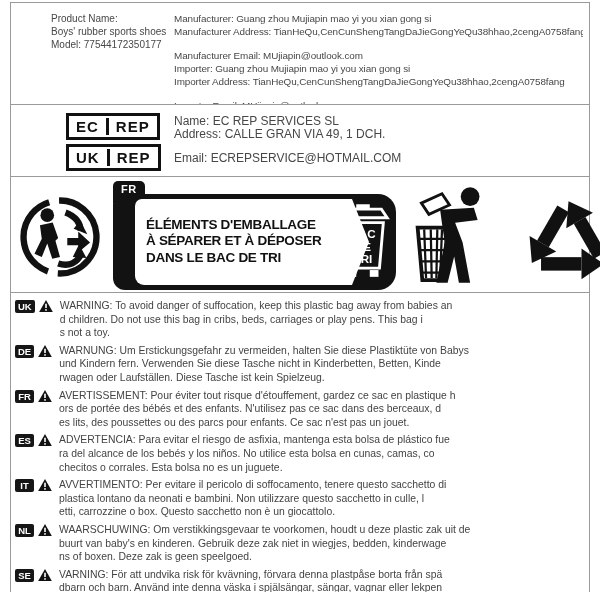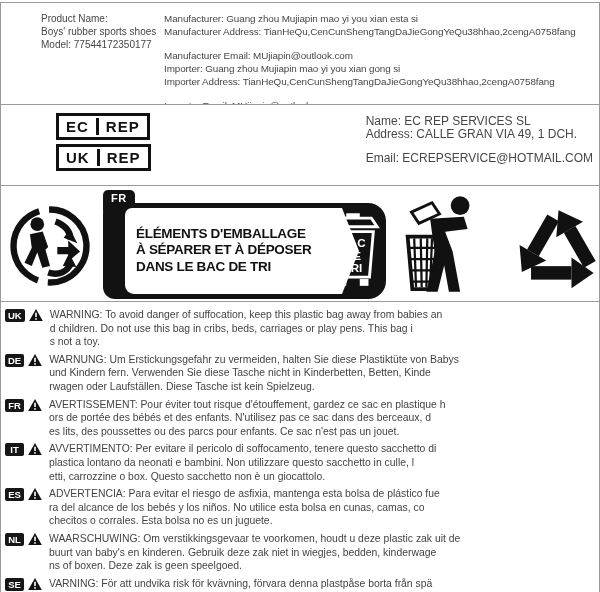--- a/index.html
+++ b/index.html
@@ -1,28 +1,28 @@
 <!DOCTYPE html>
 <html><head>
 <meta charset="utf-8">
 <style>
   html,body{margin:0;padding:0;}
   body{
     width:600px;height:592px;overflow:hidden;background:#fff;
     font-family:"Liberation Sans", sans-serif;color:#474747;
     -webkit-font-smoothing:antialiased;
   }
-  .section{border:1px solid #9a9a9a;margin:0 0;background:#fff;box-sizing:border-box;}
+  .section{border:1px solid #9a9a9a;margin:0 10px;background:#fff;box-sizing:border-box;}
   .section + .section{margin-top:-1px;}
   #sec-product{margin-top:2px;height:103px;display:flex;padding:9px 6px 0 40px;font-size:10px;line-height:13px;}
   .col-left{flex:0 0 123px;}
   .col-right{flex:1;white-space:nowrap;font-size:9.9px;letter-spacing:-0.1px;overflow:hidden;}
   .sp{height:11px;}
 
-  #sec-rep{height:82px;display:flex;padding:6px 6px 0 55px;justify-content:space-between;}
+  #sec-rep{height:73px;display:flex;padding:6px 6px 0 55px;}
   .rep-logos{flex:0 0 108px;display:flex;flex-direction:column;gap:4px;padding-top:2px;}
   .rep-logo{display:inline-flex;align-items:center;border:3px solid #111;background:#fff;color:#111;
     font-weight:700;font-size:15px;letter-spacing:1px;width:fit-content;padding:2px 7px;}
   .rep-logo .l{padding-right:7px;border-right:3px solid #111;}
   .rep-logo .r{padding-left:7px;}
   .rep-text{font-size:12px;line-height:13px;padding-top:4px;}
 
   #sec-recycle{height:117px;display:flex;align-items:center;padding:0 6px 0 8px;}
   .triman{flex:none;margin-top:4px;}
   .banner-wrap{position:relative;flex:none;margin-left:12px;margin-top:14px;width:283px;height:96px;}
@@ -48,21 +48,21 @@
 </head>
 <body>
 
 <div class="section" id="sec-product">
   <div class="col-left">
     <div>Product Name:</div>
     <div>Boys' rubber sports shoes</div>
     <div>Model: 77544172350177</div>
   </div>
   <div class="col-right">
-    <div>Manufacturer: Guang zhou Mujiapin mao yi you xian esta si</div>
+    <div>Manufacturer: Guang zhou Mujiapin mao yi you xian gong si</div>
     <div>Manufacturer Address: TianHeQu,CenCunShengTangDaJieGongYeQu38hhao,2cengA0758fang</div>
     <div class="sp"></div>
     <div>Manufacturer Email: MUjiapin@outlook.com</div>
     <div>Importer: Guang zhou Mujiapin mao yi you xian gong si</div>
     <div>Importer Address: TianHeQu,CenCunShengTangDaJieGongYeQu38hhao,2cengA0758fang</div>
     <div class="sp"></div>
     <div>Importer Email: MUjiapin@outlook.com</div>
   </div>
 </div>
 
@@ -177,44 +177,44 @@
         <path d="M12 0 L24 21 H0 Z" fill="#111"></path>
         <rect x="10.6" y="6.5" width="2.8" height="7.5" fill="#fff"></rect>
         <rect x="10.6" y="16" width="2.8" height="2.8" fill="#fff"></rect>
       </svg>
     <div class="warn-text">AVERTISSEMENT: Pour éviter tout risque d'étouffement, gardez ce sac en plastique h
 ors de portée des bébés et des enfants. N'utilisez pas ce sac dans des berceaux, d
 es lits, des poussettes ou des parcs pour enfants. Ce sac n'est pas un jouet.</div>
   </div>
 
   <div class="warn-row">
+    <span class="badge">ES</span>
+    <svg class="w-tri" width="14" height="12" viewBox="0 0 24 21">
+        <path d="M12 0 L24 21 H0 Z" fill="#111"></path>
+        <rect x="10.6" y="6.5" width="2.8" height="7.5" fill="#fff"></rect>
+        <rect x="10.6" y="16" width="2.8" height="2.8" fill="#fff"></rect>
+      </svg>
+    <div class="warn-text">ADVERTENCIA: Para evitar el riesgo de asfixia, mantenga esta bolsa de plástico fue
+ra del alcance de los bebés y los niños. No utilice esta bolsa en cunas, camas, co
+checitos o corrales. Esta bolsa no es un juguete.</div>
+  </div>
+
+  <div class="warn-row">
     <span class="badge">IT</span>
     <svg class="w-tri" width="14" height="12" viewBox="0 0 24 21">
         <path d="M12 0 L24 21 H0 Z" fill="#111"></path>
         <rect x="10.6" y="6.5" width="2.8" height="7.5" fill="#fff"></rect>
         <rect x="10.6" y="16" width="2.8" height="2.8" fill="#fff"></rect>
       </svg>
     <div class="warn-text">AVVERTIMENTO: Per evitare il pericolo di soffocamento, tenere questo sacchetto di
 plastica lontano da neonati e bambini. Non utilizzare questo sacchetto in culle, l
 etti, carrozzine o box. Questo sacchetto non è un giocattolo.</div>
   </div>
 
   <div class="warn-row">
-    <span class="badge">ES</span>
-    <svg class="w-tri" width="14" height="12" viewBox="0 0 24 21">
-        <path d="M12 0 L24 21 H0 Z" fill="#111"></path>
-        <rect x="10.6" y="6.5" width="2.8" height="7.5" fill="#fff"></rect>
-        <rect x="10.6" y="16" width="2.8" height="2.8" fill="#fff"></rect>
-      </svg>
-    <div class="warn-text">ADVERTENCIA: Para evitar el riesgo de asfixia, mantenga esta bolsa de plástico fue
-ra del alcance de los bebés y los niños. No utilice esta bolsa en cunas, camas, co
-checitos o corrales. Esta bolsa no es un juguete.</div>
-  </div>
-
-  <div class="warn-row">
     <span class="badge">NL</span>
     <svg class="w-tri" width="14" height="12" viewBox="0 0 24 21">
         <path d="M12 0 L24 21 H0 Z" fill="#111"></path>
         <rect x="10.6" y="6.5" width="2.8" height="7.5" fill="#fff"></rect>
         <rect x="10.6" y="16" width="2.8" height="2.8" fill="#fff"></rect>
       </svg>
     <div class="warn-text">WAARSCHUWING: Om verstikkingsgevaar te voorkomen, houdt u deze plastic zak uit de
 buurt van baby's en kinderen. Gebruik deze zak niet in wiegjes, bedden, kinderwage
 ns of boxen. Deze zak is geen speelgoed.</div>
   </div>

